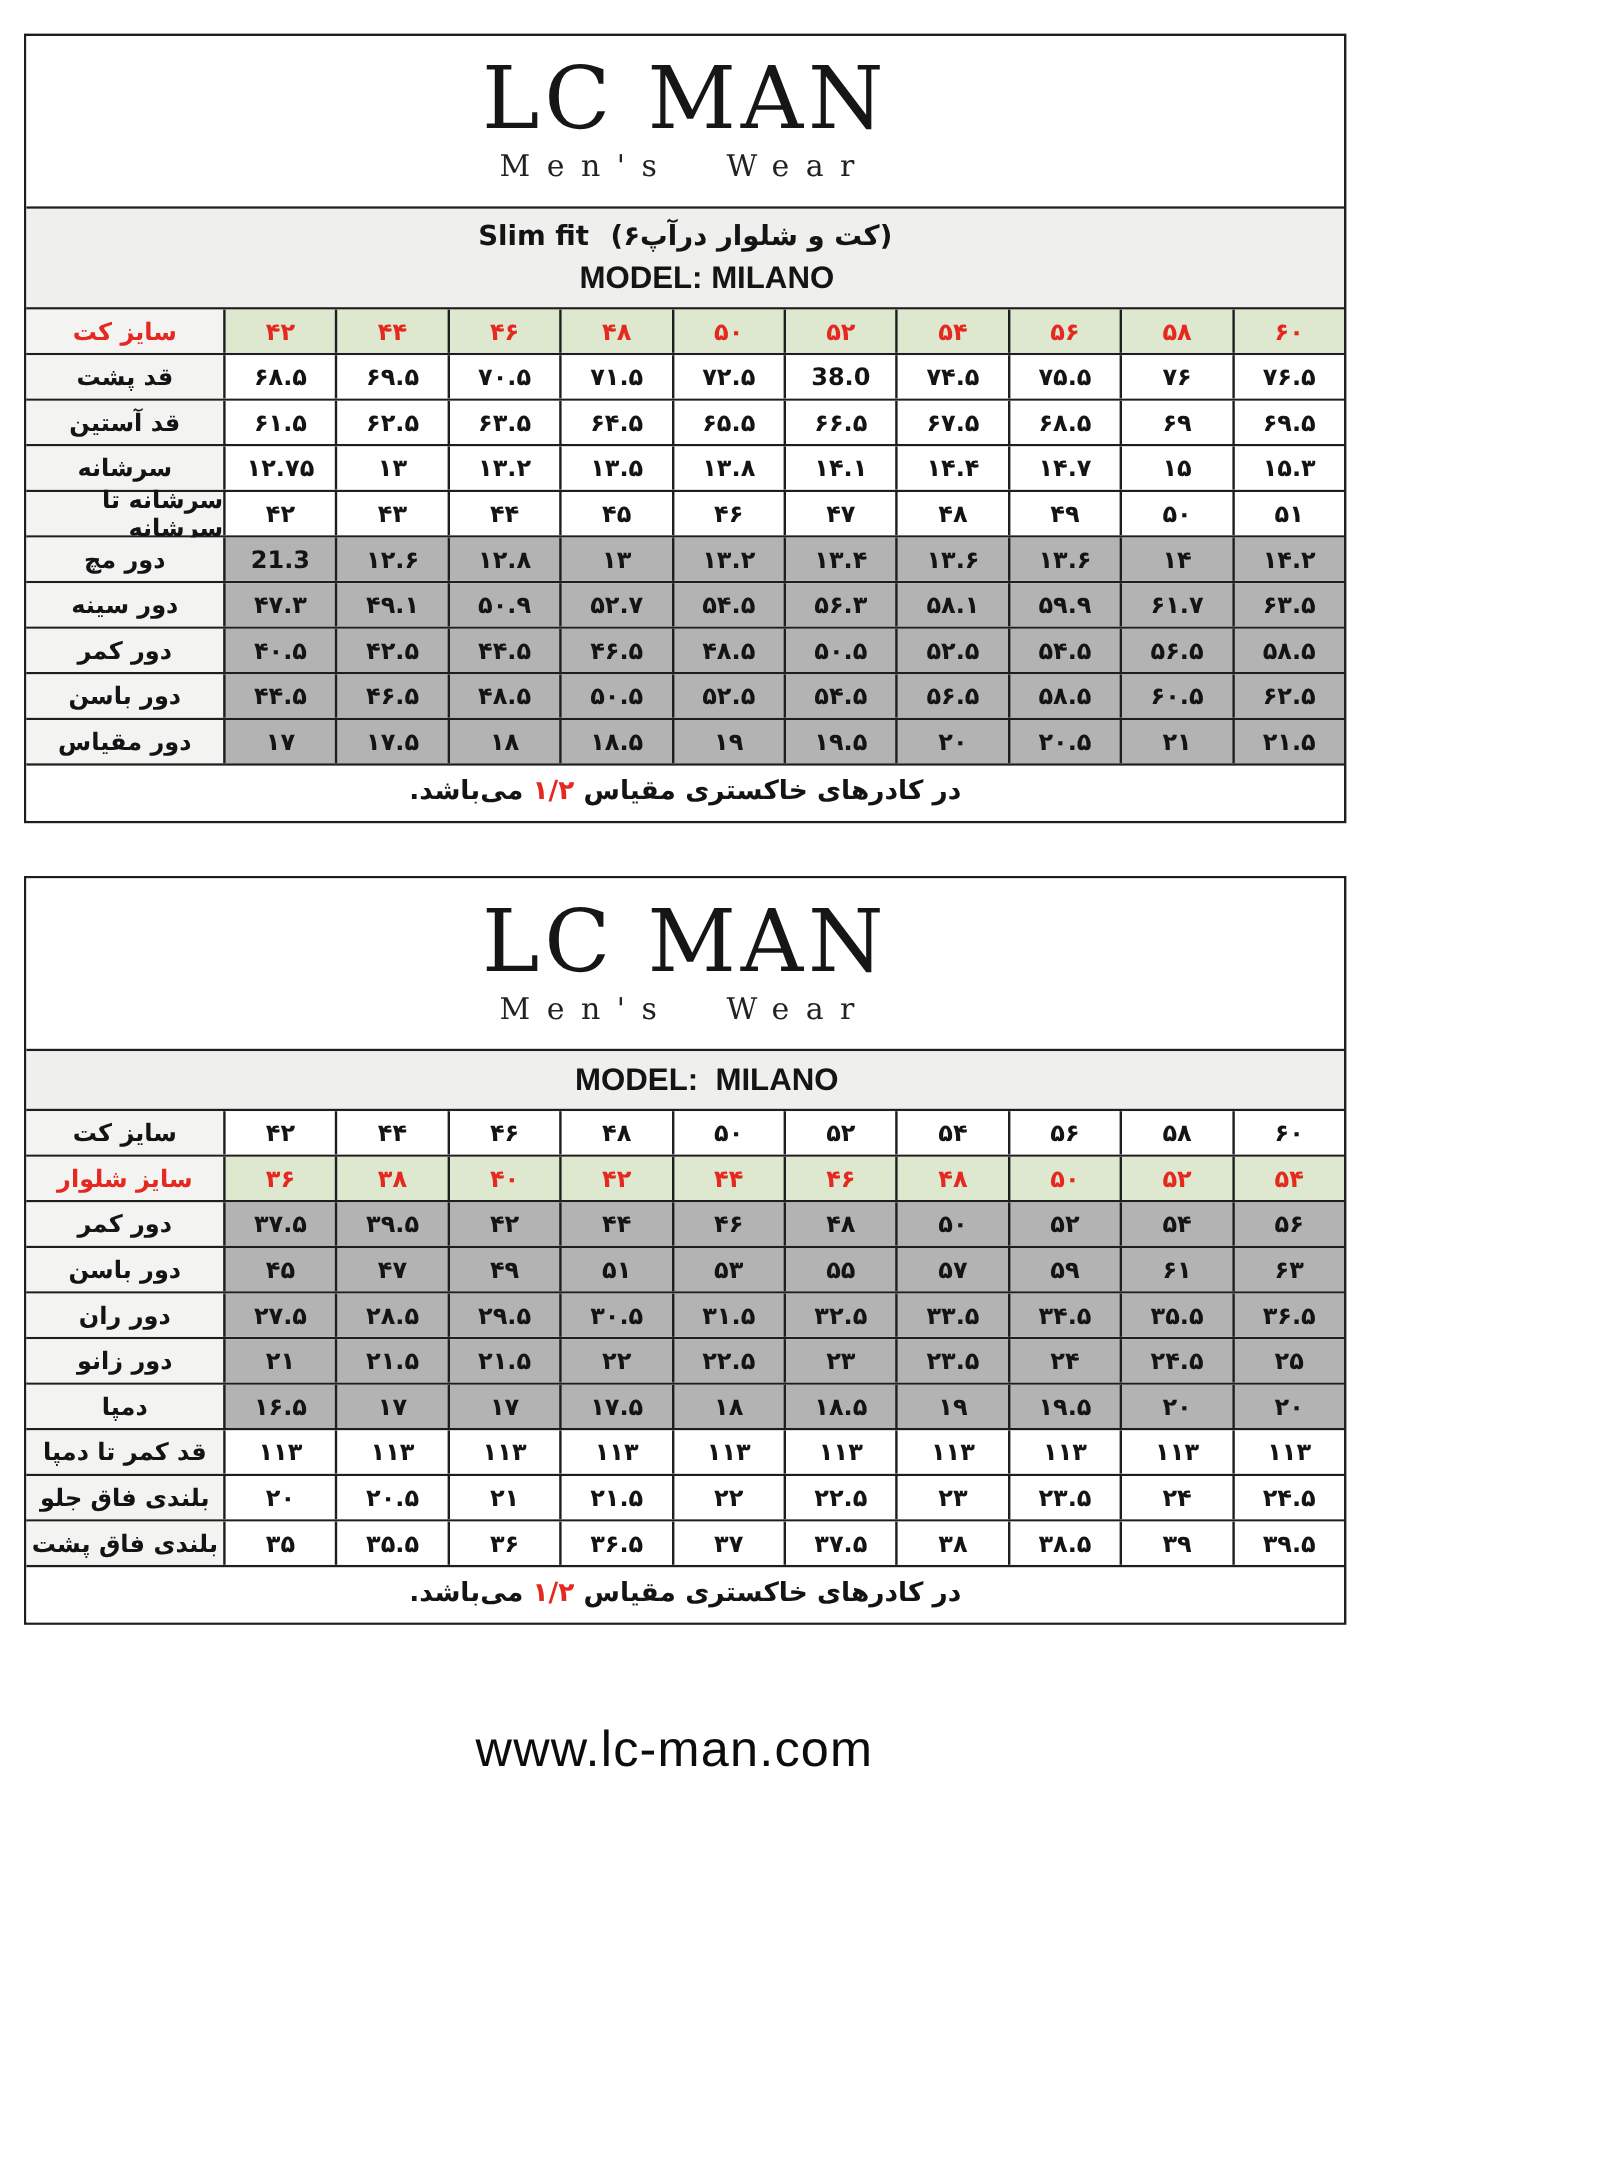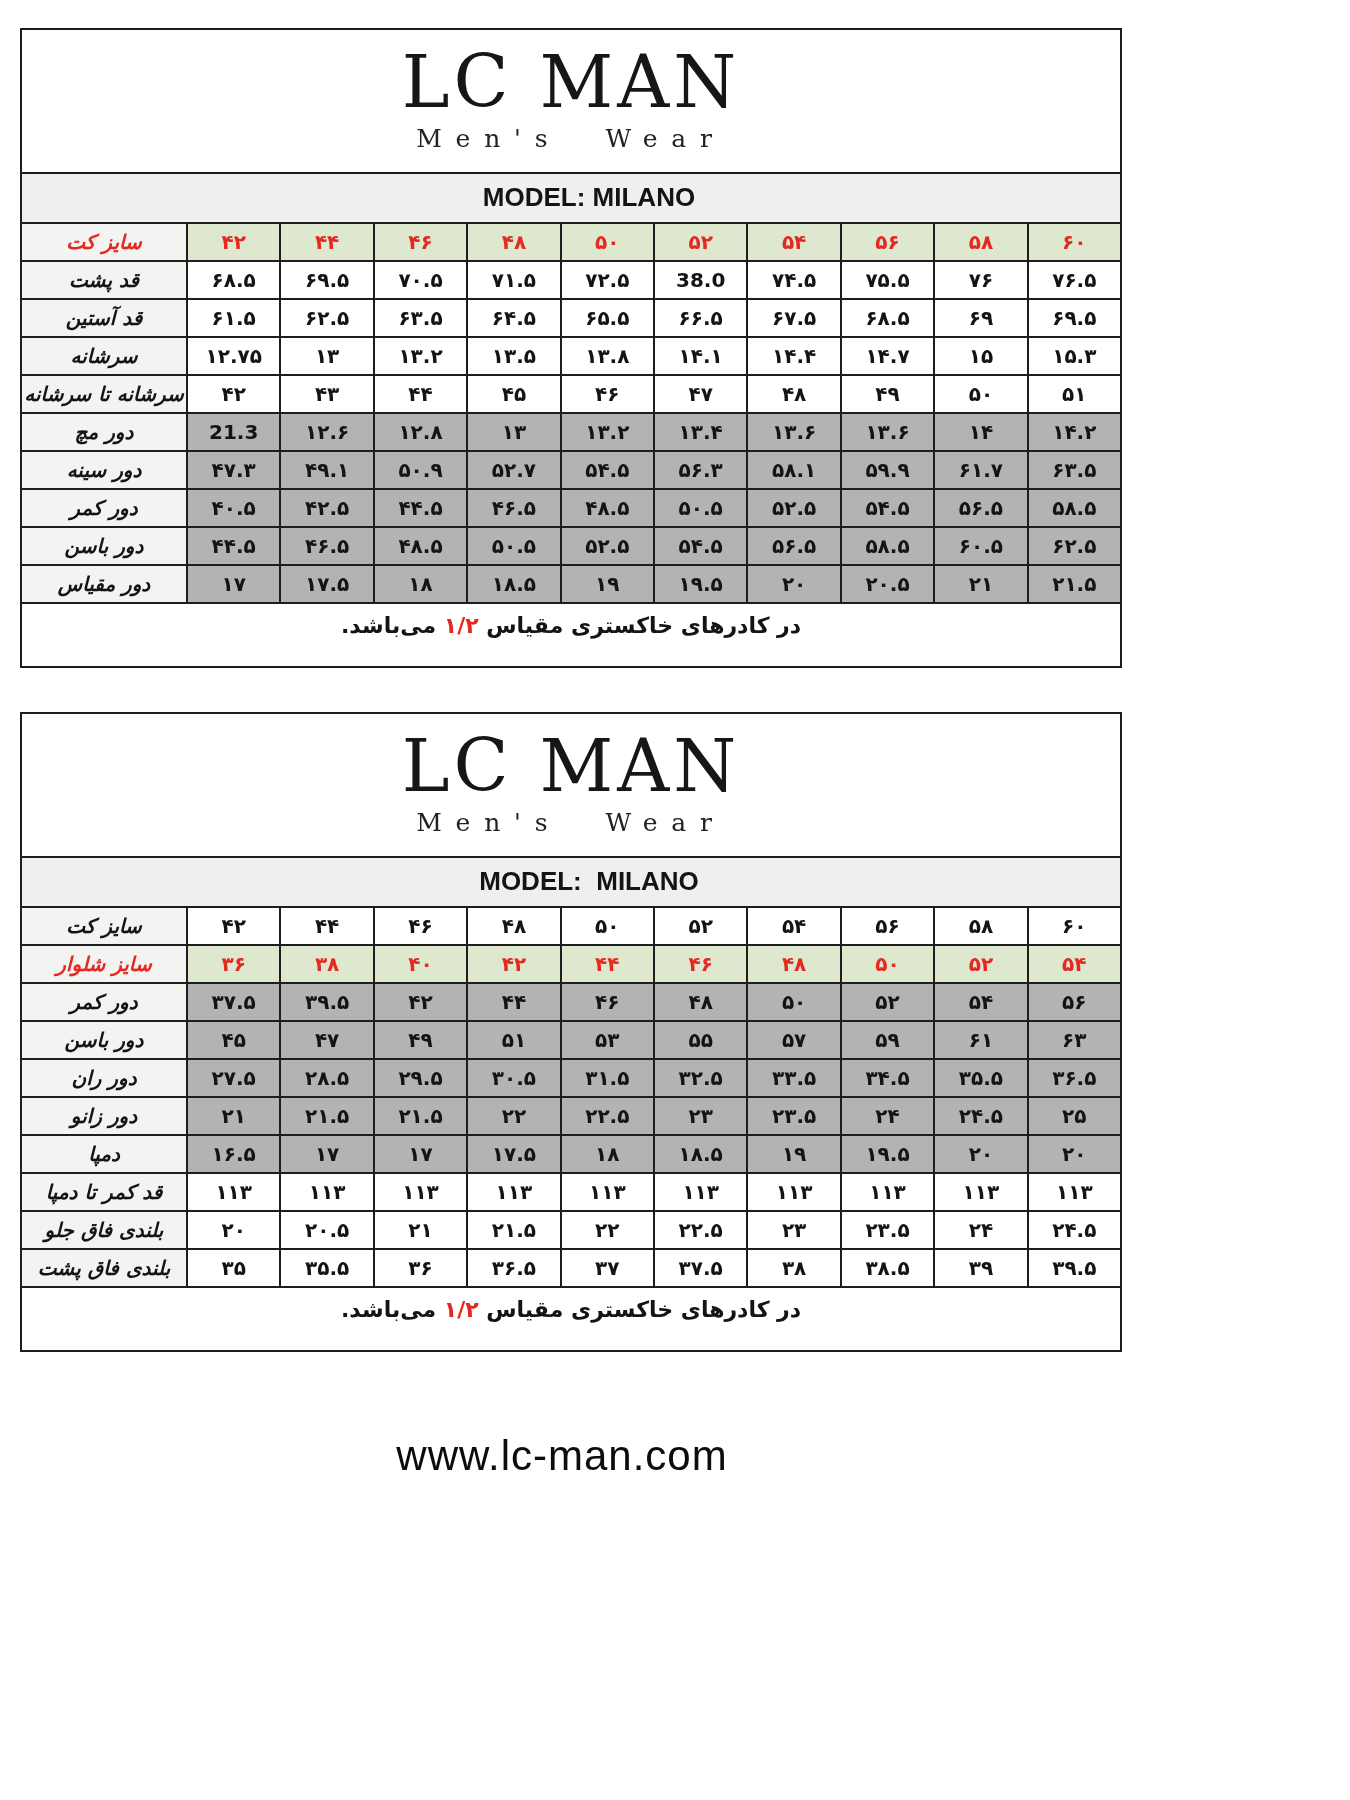--- a/index.html
+++ b/index.html
@@ -42,30 +42,30 @@
   .grid{width:100%;}
   .row{
     display:grid;grid-template-columns:164px repeat(10,1fr);
     border-top:2px solid var(--border);
   }
   .cell{
     height:36px;display:flex;align-items:center;justify-content:center;
     font-size:20px;font-weight:700;background:#fff;
   }
   .cell + .cell{border-left:2px solid var(--border);}
-  .cell.label{background:var(--label-bg);font-style:italic;}
+  .cell.label{background:var(--label-bg);}
   .cell.val{direction:ltr;unicode-bidi:isolate;}
   .row.gray .cell.val{background:var(--gray);}
   .row.size-green .cell.val{background:var(--green);color:var(--red);}
   .row.size-green .cell.label{color:var(--red);}
 
   
   .note{
     border-top:2px solid var(--border);
-    text-align:center;font-size:22px;font-weight:700;padding:9px 0 28px 0;background:#fff;
+    text-align:center;font-size:22px;font-weight:700;padding:9px 0 12px 0;background:#fff;
   }
   .note .red{color:var(--red);}
 
   
   .website-wrap{width:1124px;text-align:center;margin-top:80px;}
   .website{
     font-family:"Liberation Sans","DejaVu Sans",sans-serif;
     font-size:42px;color:#0c0c0c;letter-spacing:1px;
   }
 </style>
@@ -73,20 +73,24 @@
 <body>
 
 <div class="sheet">
 
   <section class="table-box">
     <header class="logo">
       <div class="logo-main">LC MAN</div>
       <div class="logo-sub">Men's Wear</div>
     </header>
     <div class="title-band">
+      <div class="subtitle">
+        <span class="en">Slim fit</span>
+        <span class="fa" dir="rtl">(کت و شلوار درآپ۶)</span>
+      </div>
       <div class="model">MODEL: MILANO</div>
     </div>
     <div class="grid">
         <div class="row size-green">
           <div class="cell label" dir="rtl">سایز کت</div>
           <div class="cell val">۴۲</div>
           <div class="cell val">۴۴</div>
           <div class="cell val">۴۶</div>
           <div class="cell val">۴۸</div>
           <div class="cell val">۵۰</div>

